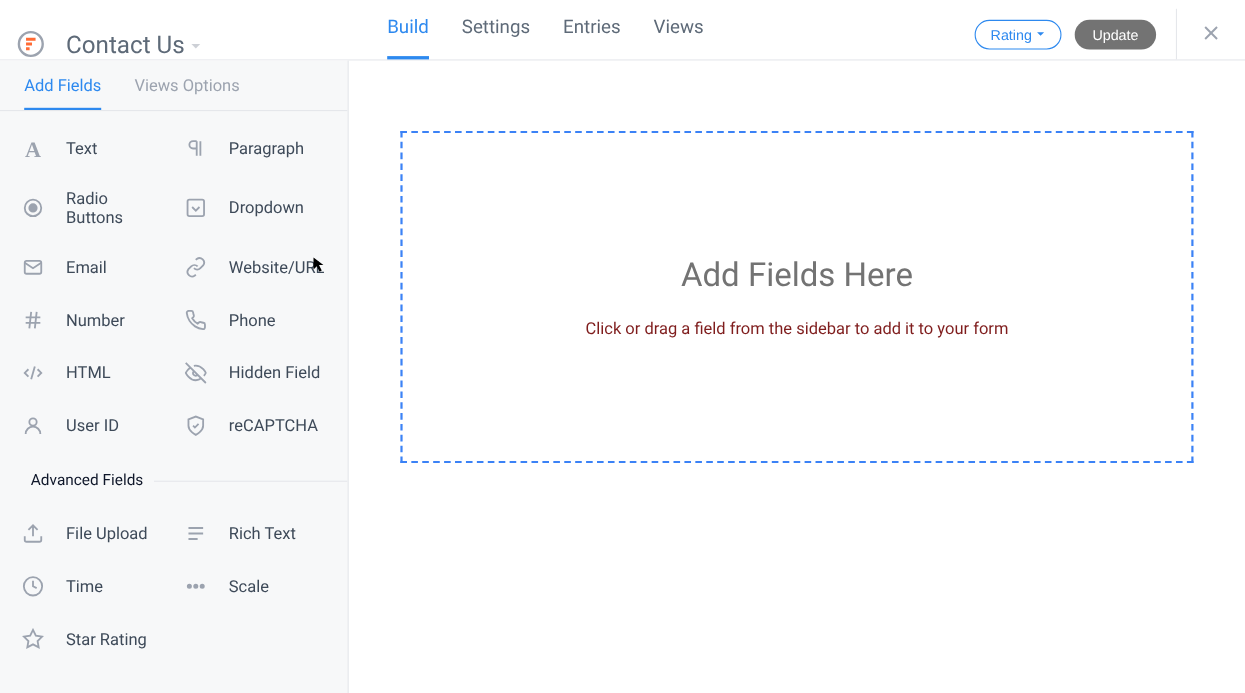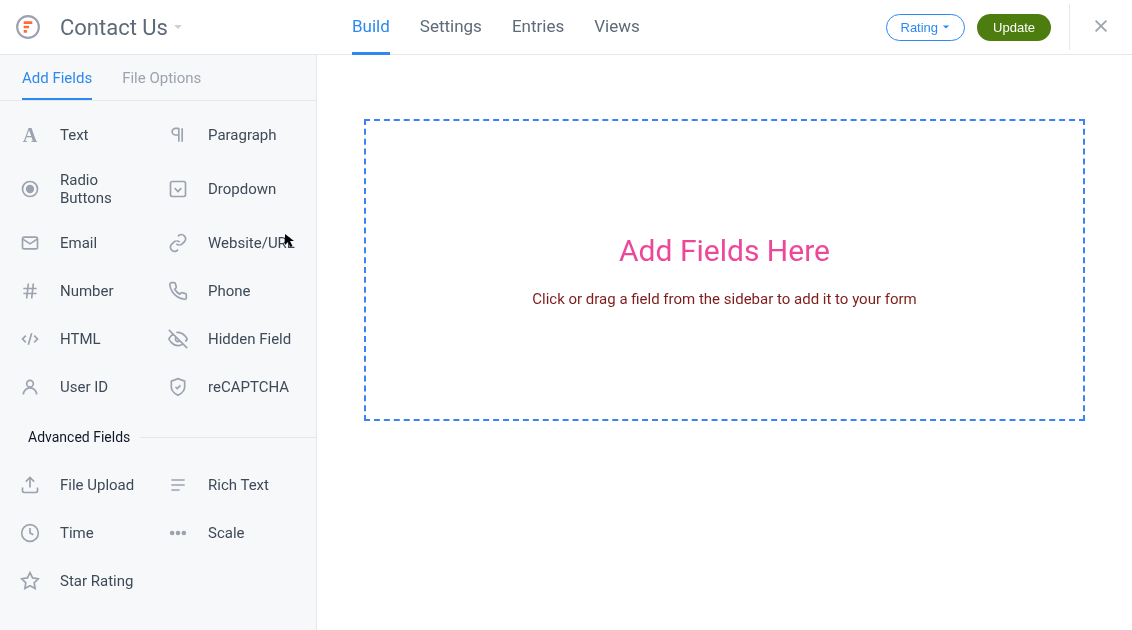--- a/index.html
+++ b/index.html
@@ -7,21 +7,21 @@
       font-family: -apple-system, BlinkMacSystemFont, "Segoe UI", Roboto, sans-serif;
       width: 1132px;
       height: 630px;
       background: #fff;
       overflow: hidden;
       position: relative;
     }
     .header {
       height: 55px;
       display: flex;
-      align-items: center;
+      align-items: flex-end;
       border-bottom: 1px solid #e5e7eb;
       padding: 0 20px 0 14px;
     }
     .logo {
       width: 28px;
       height: 28px;
       display: flex;
       align-items: center;
       justify-content: center;
       margin-right: 18px;
@@ -66,21 +66,21 @@
       font-size: 13px;
       color: #2d89ef;
       background: #fff;
       display: flex;
       align-items: center;
       gap: 4px;
       cursor: pointer;
     }
     .btn-preview .chev { width: 8px; height: 8px; }
     .btn-update {
-      background: #4d7c0f;
+      background: #737373;
       color: #fff;
       border-radius: 16px;
       padding: 6px 16px;
       font-size: 13px;
       border: none;
       cursor: pointer;
     }
     .divider-v {
       width: 1px;
       height: 46px;
@@ -169,21 +169,21 @@
       border: 2px dashed #3b82f6;
       height: 302px;
       display: flex;
       flex-direction: column;
       align-items: center;
       justify-content: center;
       gap: 22px;
     }
     .dz-title {
       font-size: 30px;
-      color: #ec4899;
+      color: #737373;
       font-weight: 400;
     }
     .dz-sub {
       font-size: 15px;
       color: #7f1d1d;
     }
     .cursor {
       position: absolute;
       left: 283px;
       top: 232px;
@@ -234,21 +234,21 @@
           <path d="M4 4 L16 16 M16 4 L4 16"></path>
         </svg>
     </span>
   </div>
 </div>
 
 <div class="main">
   <aside class="sidebar">
     <div class="sidebar-tabs">
       <div class="sidebar-tab active">Add Fields</div>
-      <div class="sidebar-tab">File Options</div>
+      <div class="sidebar-tab">Views Options</div>
     </div>
     <div class="field-grid" id="basic-grid">
         <div class="field-item">
           <span class="ficon">
             <svg viewBox="0 0 24 24" width="22" height="22" fill="#9ca3af">
               <path d="M5 4 L12 20 L13.5 20 L15 16 L9 16 L10.5 20 L12 20 L19 4 L17 4 L12 15 L7 4 Z" fill="none"></path>
               <text x="12" y="20" text-anchor="middle" font-size="22" font-family="serif" font-weight="bold" fill="#9ca3af">A</text>
             </svg>
           </span>
           <span class="ftext">Text</span>

